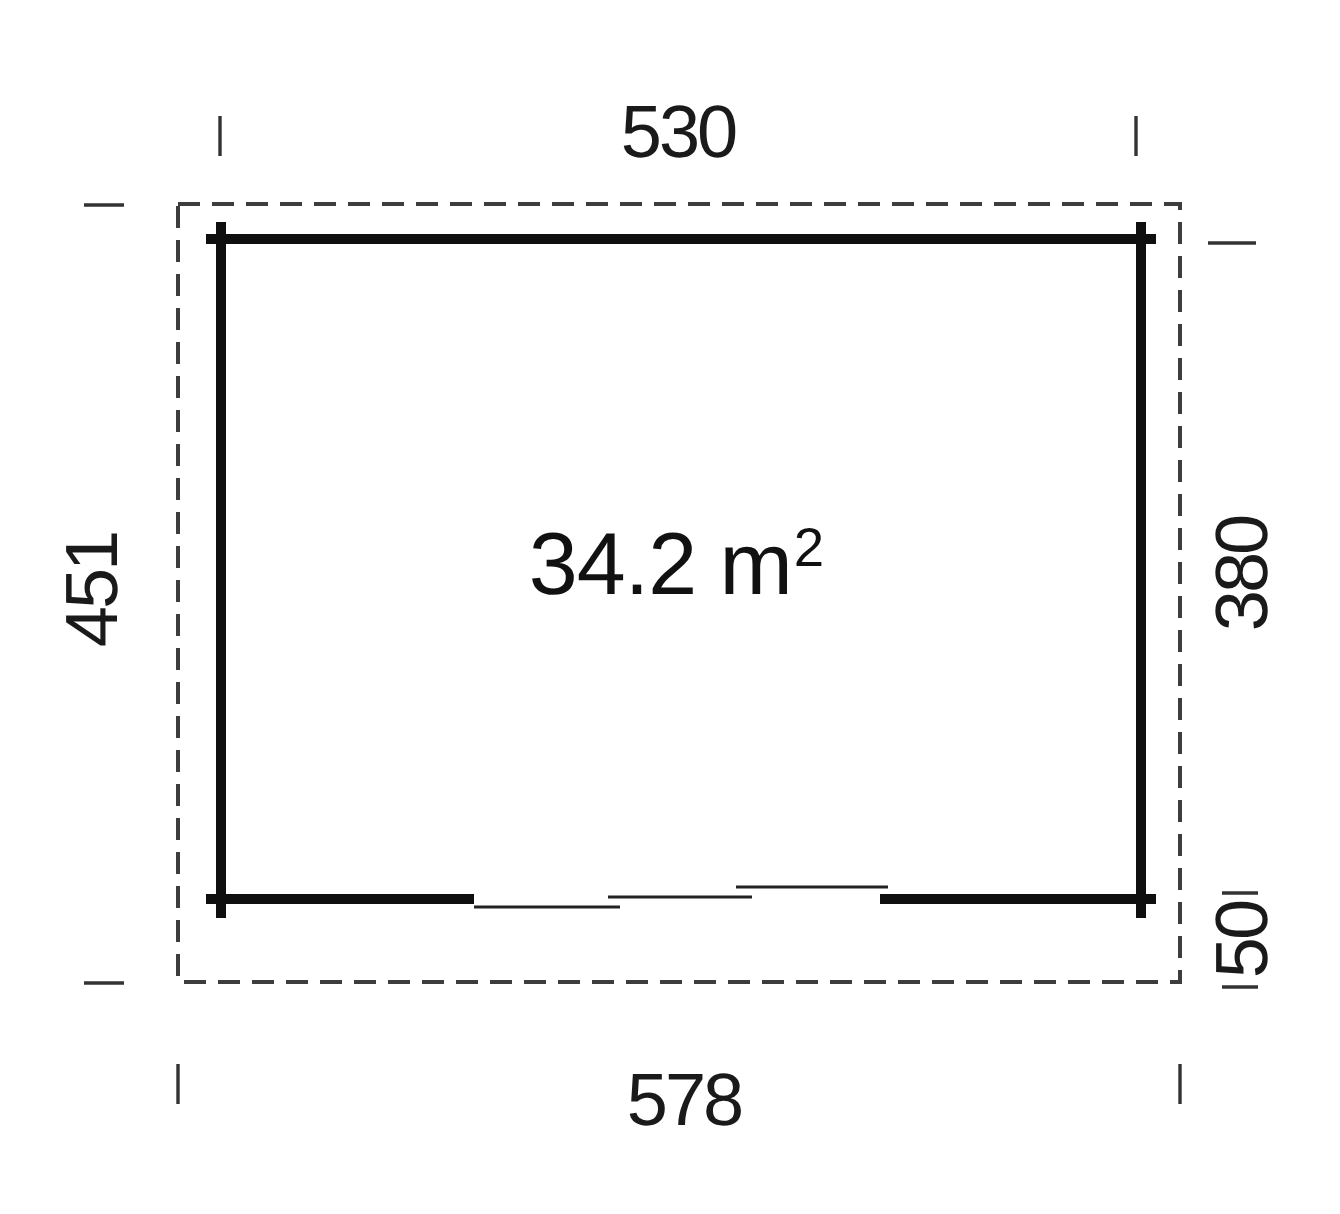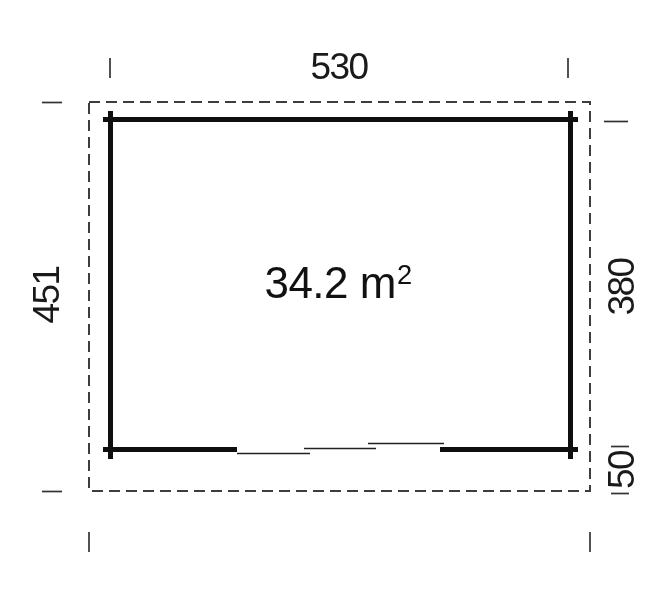--- a/index.html
+++ b/index.html
@@ -86,20 +86,21 @@
       <line x1="42" y1="491.5" x2="62" y2="491.5"></line>
 
       <line x1="604" y1="121.5" x2="628" y2="121.5"></line>
       <line x1="611" y1="446.5" x2="629" y2="446.5"></line>
       <line x1="611" y1="493.5" x2="629" y2="493.5"></line>
     </g>
   </svg>
 
   <div class="dim-label" style="left:339px; top:66px;">530</div>
 
+  <div class="dim-label" style="left:342px; top:550px;">578</div>
 
   <div class="dim-label rot" style="left:46px; top:295px;">451</div>
 
   <div class="dim-label rot" style="left:621px; top:287px;">380</div>
 
   <div class="dim-label rot" style="left:621px; top:470px;">50</div>
 
   <div class="area-label">
     <span>34.2 m</span><span class="sup">2</span>
   </div>

